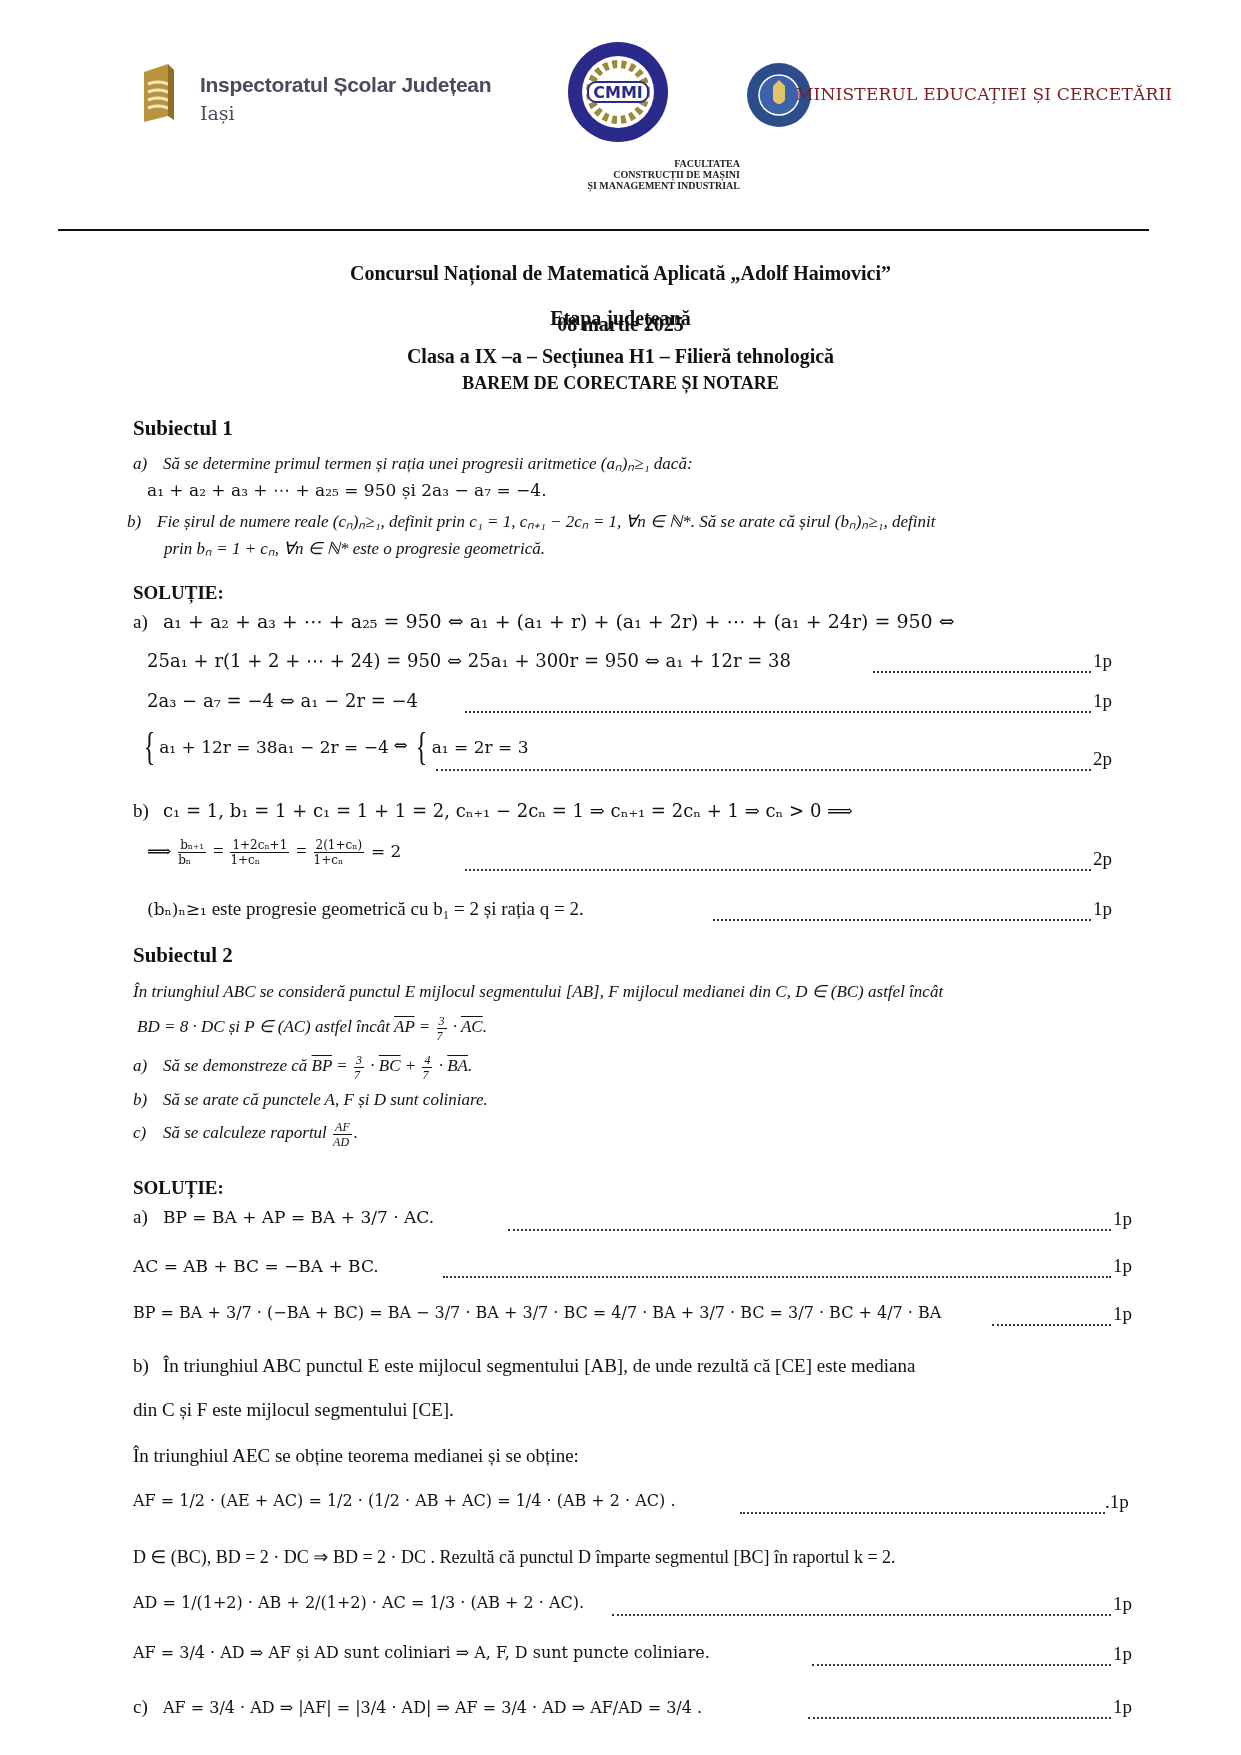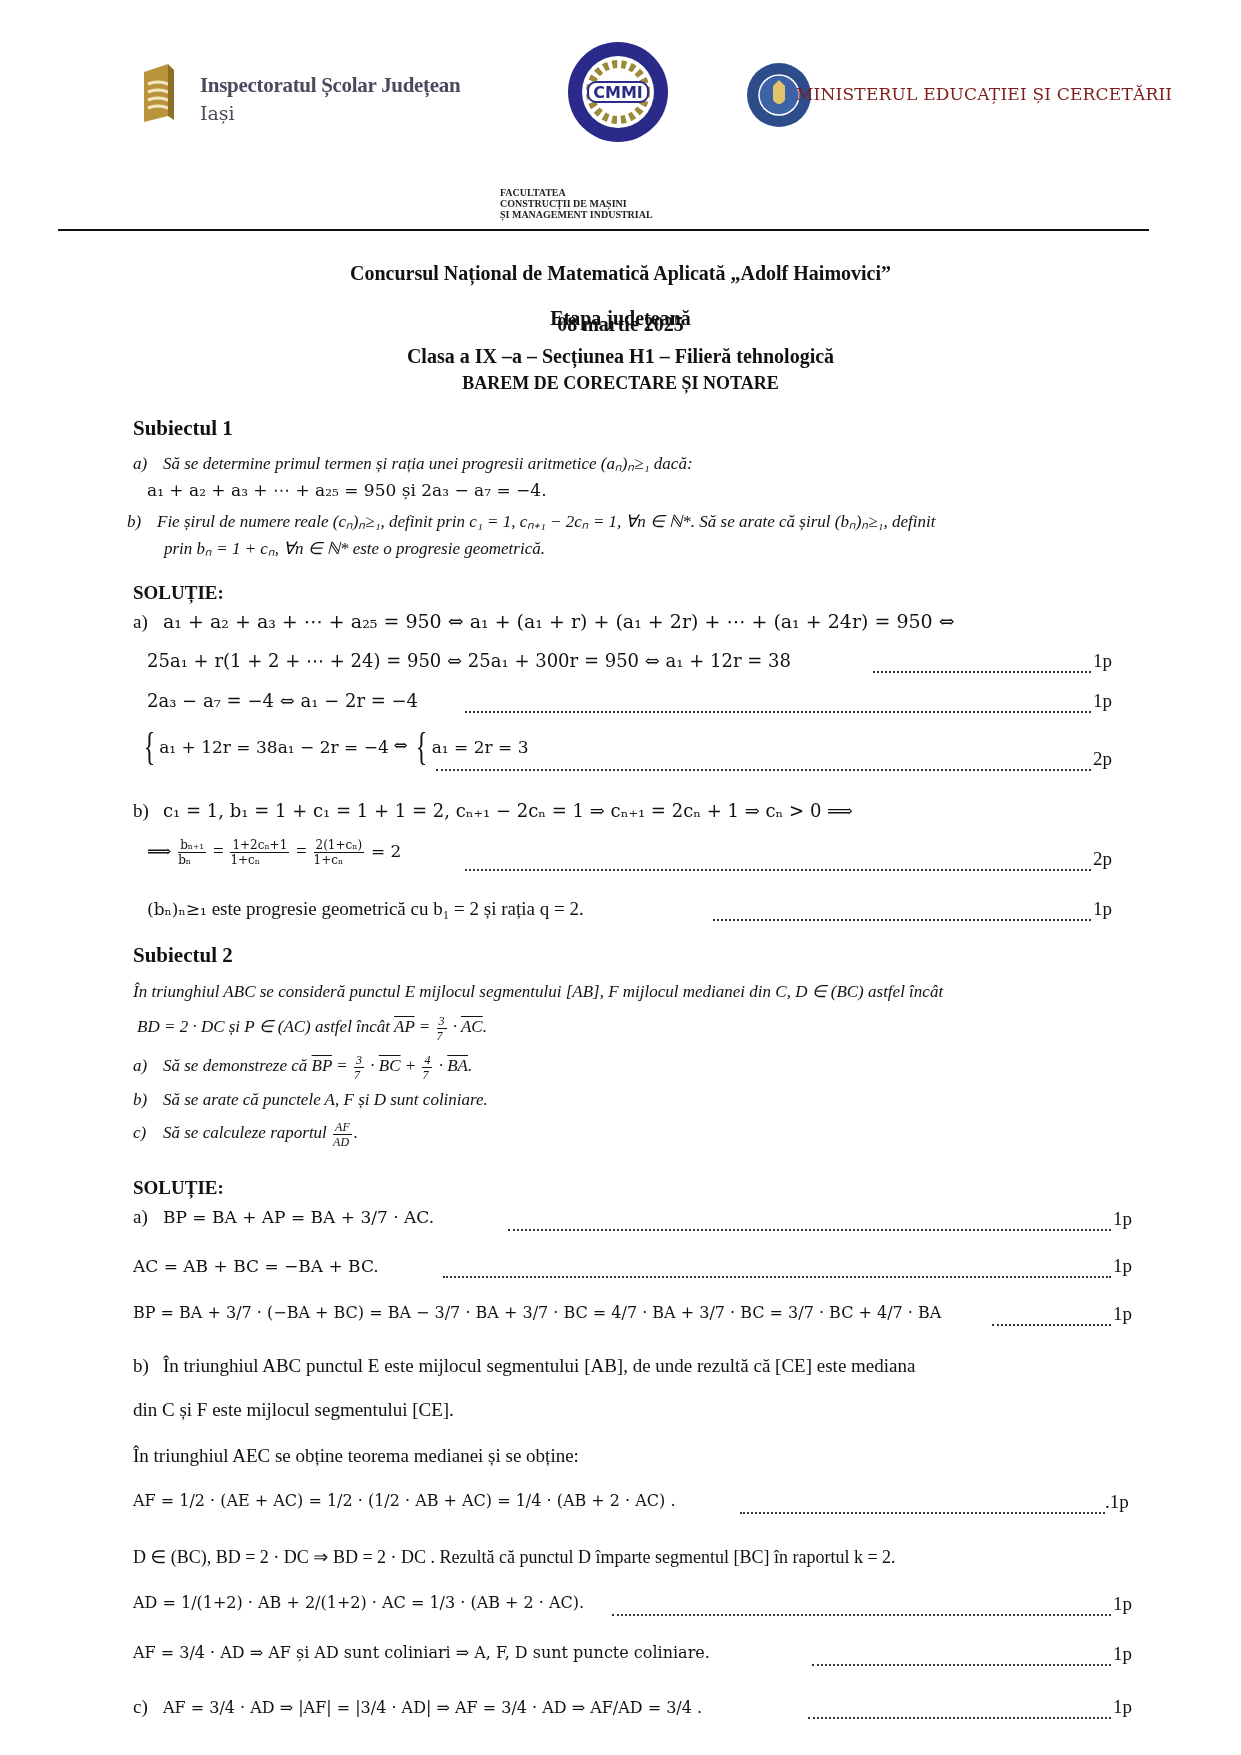--- a/index.html
+++ b/index.html
@@ -1,24 +1,24 @@
 <!DOCTYPE html>
 <html><head>
 <meta charset="utf-8">
 <style>
   html, body { margin:0; padding:0; background:#ffffff; }
   body { width:1241px; height:1755px; position:relative; overflow:hidden;
          font-family:"Liberation Serif", serif; color:#111; }
   .abs { position:absolute; }
   
   .isj-logo { left:138px; top:62px; width:42px; height:62px; }
-  .isj-title { left:200px; top:73px; font-size:21px; font-weight:bold; color:#4a4a5e; font-family:Liberation Serif, serif; letter-spacing:-0.3px; }
+  .isj-title { left:200px; top:73px; font-size:21px; font-weight:bold; color:#4a4a5e; font-family:Liberation Sans, sans-serif; letter-spacing:-0.3px; }
   .isj-sub { left:200px; top:102px; font-size:19px; color:#4a4a5e; font-family:"DejaVu Serif", serif; }
   .cmmi-logo { left:566px; top:40px; width:104px; height:104px; }
-  .fac { left:500px; top:158px; width:240px; text-align:left; font-size:10px; line-height:11px; font-weight:bold; color:#222;margin-top:29px; }
+  .fac { left:500px; top:158px; width:240px; text-align:right; font-size:10px; line-height:11px; font-weight:bold; color:#222; }
   .gov-logo { left:746px; top:62px; width:66px; height:66px; }
   .min-title { left:796px; top:84px; font-size:17px; color:#7f1d1d; font-family:"DejaVu Serif", serif; letter-spacing:0.2px; }
   .sep { left:58px; top:229px; width:1091px; height:2px; background:#111; }
 
   .center { left:0; width:1241px; text-align:center; font-weight:bold; }
   .t1 { top:262px; font-size:20px; }
   .t2 { top:287px; font-size:20px;margin-top:20px; }
   .t3 { top:313px; font-size:20px; }
   .t4 { top:345px; font-size:20px; }
   .t5 { top:373px; font-size:18px; }
@@ -145,21 +145,21 @@
 <div class="abs ln" style="left:147px; top:898px">
   <span class="math">(bₙ)ₙ≥₁</span><span> este progresie geometrică cu b₁ = 2 și rația q = 2.</span>
 </div>
 <div class="dots" style="left:713px; top:900px; width:378px"></div>
 <div class="pts" style="left:1093px; top:898px">1p</div>
 
 <div class="abs h" style="top:943px">Subiectul 2</div>
 
 <div class="abs it" style="left:133px; top:981px">În triunghiul ABC se consideră punctul E mijlocul segmentului [AB], F mijlocul medianei din C, D ∈ (BC) astfel încât</div>
 <div class="abs it" style="left:137px; top:1014px">
-  <span>BD = 2 · DC și P ∈ (AC) astfel încât </span><span class="vec">AP</span> = <span class="frac">
+  <span>BD = 8 · DC și P ∈ (AC) astfel încât </span><span class="vec">AP</span> = <span class="frac">
       <span class="n">3</span>
       <span>7</span>
     </span> · <span class="vec">AC</span>.
 </div>
 
 <div class="abs it" style="left:133px; top:1053px">
   <span class="lbl">a)</span><span>Să se demonstreze că </span><span class="vec">BP</span> = <span class="frac">
       <span class="n">3</span>
       <span>7</span>
     </span> · <span class="vec">BC</span> + <span class="frac">

